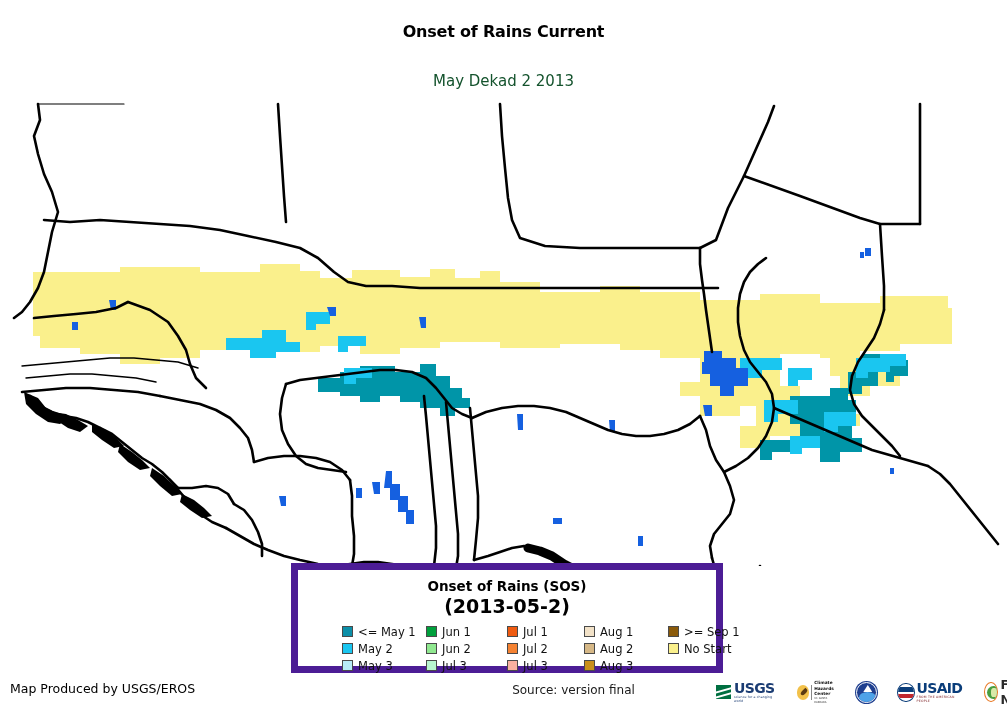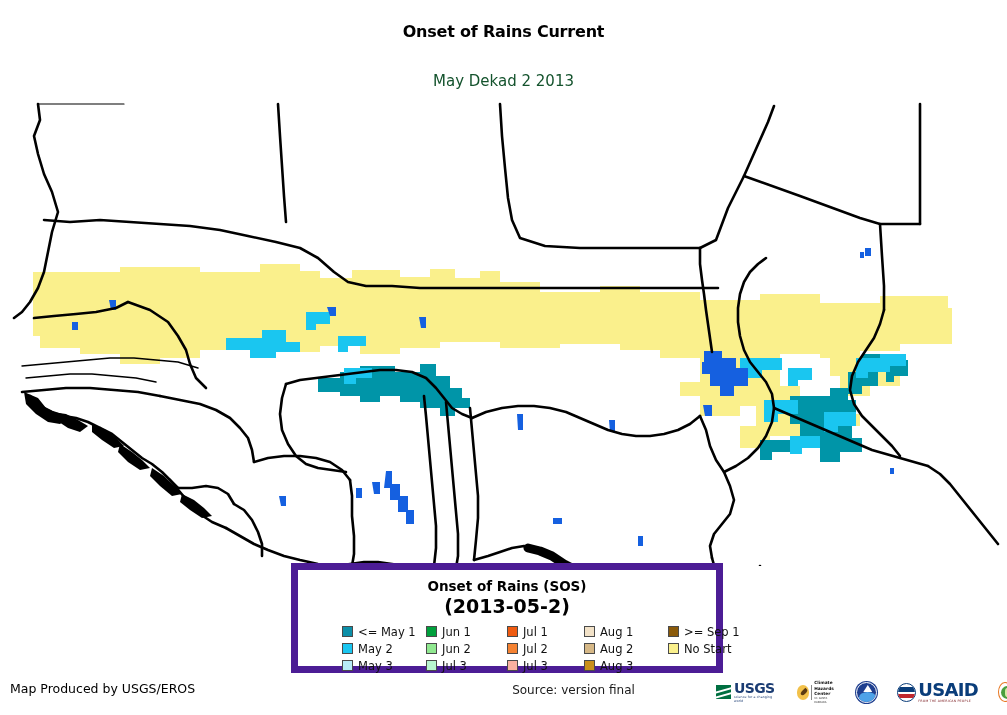--- a/index.html
+++ b/index.html
@@ -138,21 +138,21 @@
   }
   .usaid-mark::before {
     content: ""; position: absolute; left: 0; top: 3px;
     width: 19px; height: 5px; background: #0a3d7a;
   }
   .usaid-mark::after {
     content: ""; position: absolute; left: 0; top: 10px;
     width: 19px; height: 4px; background: #c1272d;
   }
   .usaid-text {
-    font-size: 18px; font-weight: bold; color: #0a3d7a; letter-spacing: -0.7px;
+    font-size: 14px; font-weight: bold; color: #0a3d7a; letter-spacing: -0.7px;
     line-height: 1;
   }
   .usaid-tag { font-size: 3.2px; color: #7a1a1f; letter-spacing: 0.2px; }
 
   
   .fews-globe {
     width: 20px; height: 20px; border-radius: 50%;
     background: #fff; border: 1.6px solid #e87722;
     position: relative; overflow: hidden; margin-right: 3px;
   }

